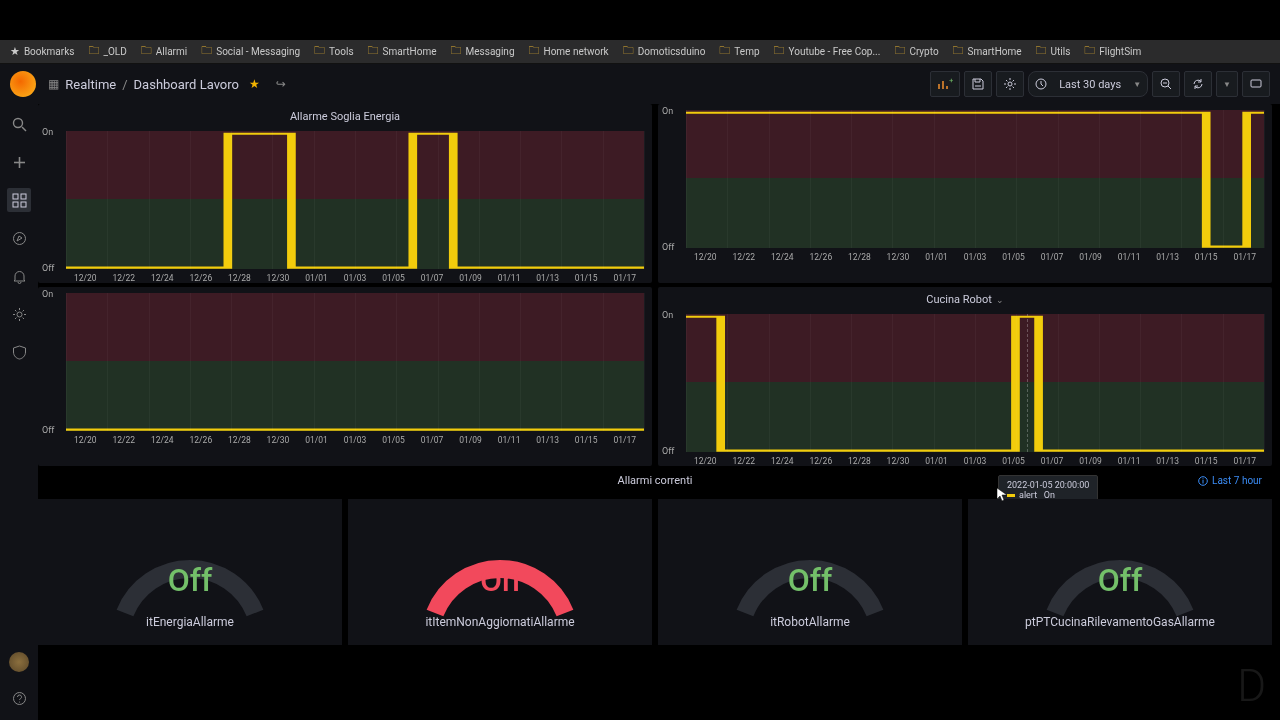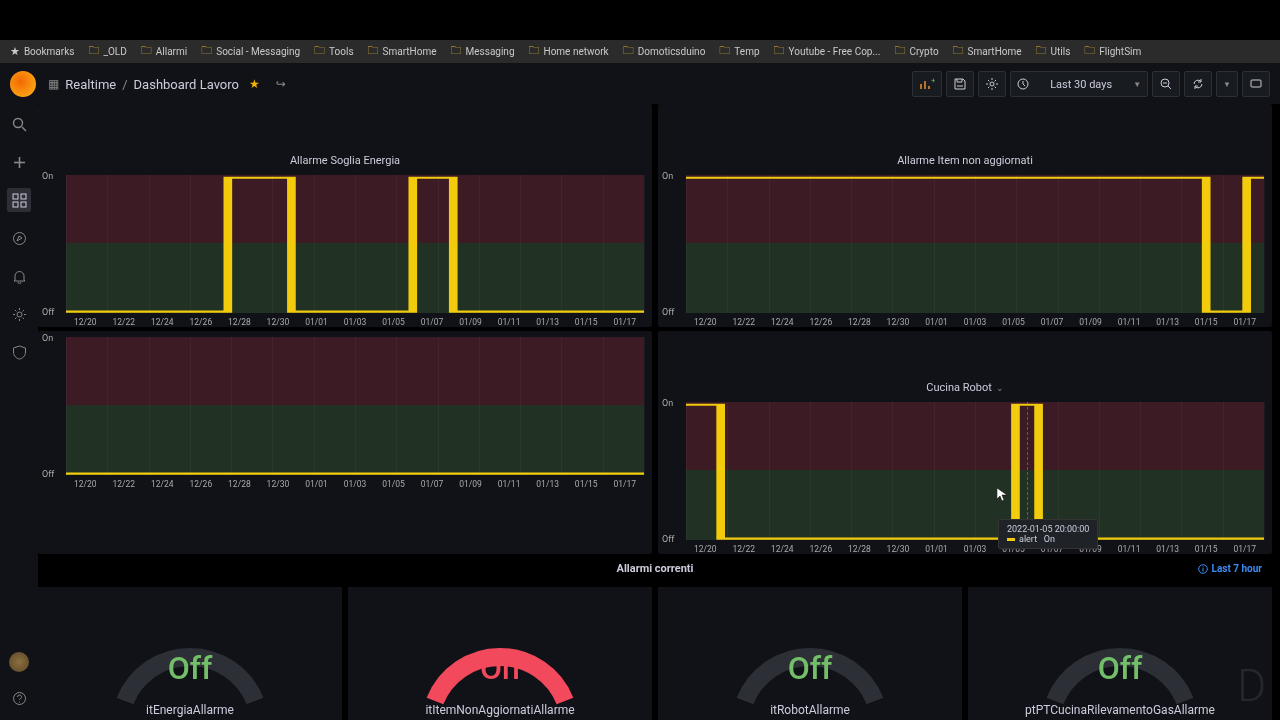--- a/index.html
+++ b/index.html
@@ -42,21 +42,21 @@
   .breadcrumb .share { color: #888; font-size: 12px; margin-left: 10px; }
   .gheader-right { display: flex; align-items: center; gap: 4px; }
   .hbtn {
     height: 26px; min-width: 28px; padding: 0 6px;
     display: flex; align-items: center; justify-content: center;
     border: 1px solid #2c2f36; border-radius: 2px;
     background: #181b1f; color: #ccccdc;
     font-size: 11px; cursor: pointer;
   }
   .hbtn.bars { color: #ff9830; }
-  .timerange { display: flex; align-items: center; gap: 13px; }
+  .timerange { display: flex; align-items: center; gap: 4px; border-radius: 8px; }
   .timerange .tr-text { padding: 0 8px; }
   
   .sidebar {
     position: absolute; left: 0; top: 104px; bottom: 0;
     width: 38px; background: #111217;
     display: flex; flex-direction: column; align-items: center;
     gap: 14px; padding-top: 8px;
   }
   .sidebar .sbtn {
     width: 24px; height: 24px;
@@ -77,21 +77,20 @@
     display: flex; flex-direction: column; gap: 4px;
   }
   .row { display: flex; gap: 6px; }
   .panel {
     flex: 1; background: #111217; border-radius: 2px;
     position: relative;
   }
   .panel-title {
     text-align: center; font-size: 11px; color: #ccccdc;
     padding: 6px 0 2px 0;
-    margin-top: 44px;
   }
   .panel-title .chev { color: #888; font-size: 9px; margin-left: 2px; }
   .chart-wrap { position: relative; padding: 0 8px 0 28px; }
   .chart {
     position: relative; height: 138px; width: 100%;
     margin-top: 6px;
   }
   .chart-top { height: 138px; }
   .band { position: absolute; left: 0; right: 0; }
   .band.red { top: 0; height: 49%; background: rgba(115, 41, 54, 0.45); }
@@ -107,21 +106,21 @@
   svg.series polyline { fill: none; stroke: #f2cc0c; stroke-width: 1.5; }
   .tooltip {
     position: absolute; background: #1f2328; border: 1px solid #333;
     padding: 4px 8px; font-size: 9px; border-radius: 2px;
     pointer-events: none;
   }
   .tooltip .dot { display:inline-block; width:8px; height:3px; background:#f2cc0c; margin-right:4px; vertical-align: middle;}
   
   .section-head {
     display: flex; align-items: center; justify-content: center;
-    font-size: 11px; padding: 4px 0; position: relative; font-weight: bold;
+    font-size: 11px; padding: 4px 0; position: relative;
   }
   .section-head .info {
     position: absolute; right: 10px; color: #3b8cf5; font-size: 10px;
     display: flex; align-items: center; gap: 4px;
   }
   
   .gauges { display: flex; gap: 6px; padding: 4px 0 0 0; }
   .gpanel { flex: 1; background: #111217; display: flex; flex-direction: column; align-items: center; justify-content: flex-start; padding-top: 4px; position:relative; height: 146px;}
   .gauge { position: relative; width: 170px; height: 100px; }
   .gauge svg { width: 170px; height: 130px; }
@@ -374,21 +373,20 @@
             <span>01/09</span>
             <span>01/11</span>
             <span>01/13</span>
             <span>01/15</span>
             <span>01/17</span>
           </div>
       </div>
     </div>
 
     <div class="panel">
-      <div class="panel-title">Allarme Item non aggiornati</div>
       <div class="chart-wrap">
         <div class="chart chart-top">
           <div class="band red"></div>
             <div class="band green"></div>
           <span class="yonlabel">On</span>
           <span class="yofflabel">Off</span>
           <svg class="series" viewBox="0 0 100 100" preserveAspectRatio="none">
             <polyline points="0,2 90,2 90,99 97,99 97,2 100,2"></polyline>
           </svg>
         <div class="gridv" style="left: 0%;"></div>

